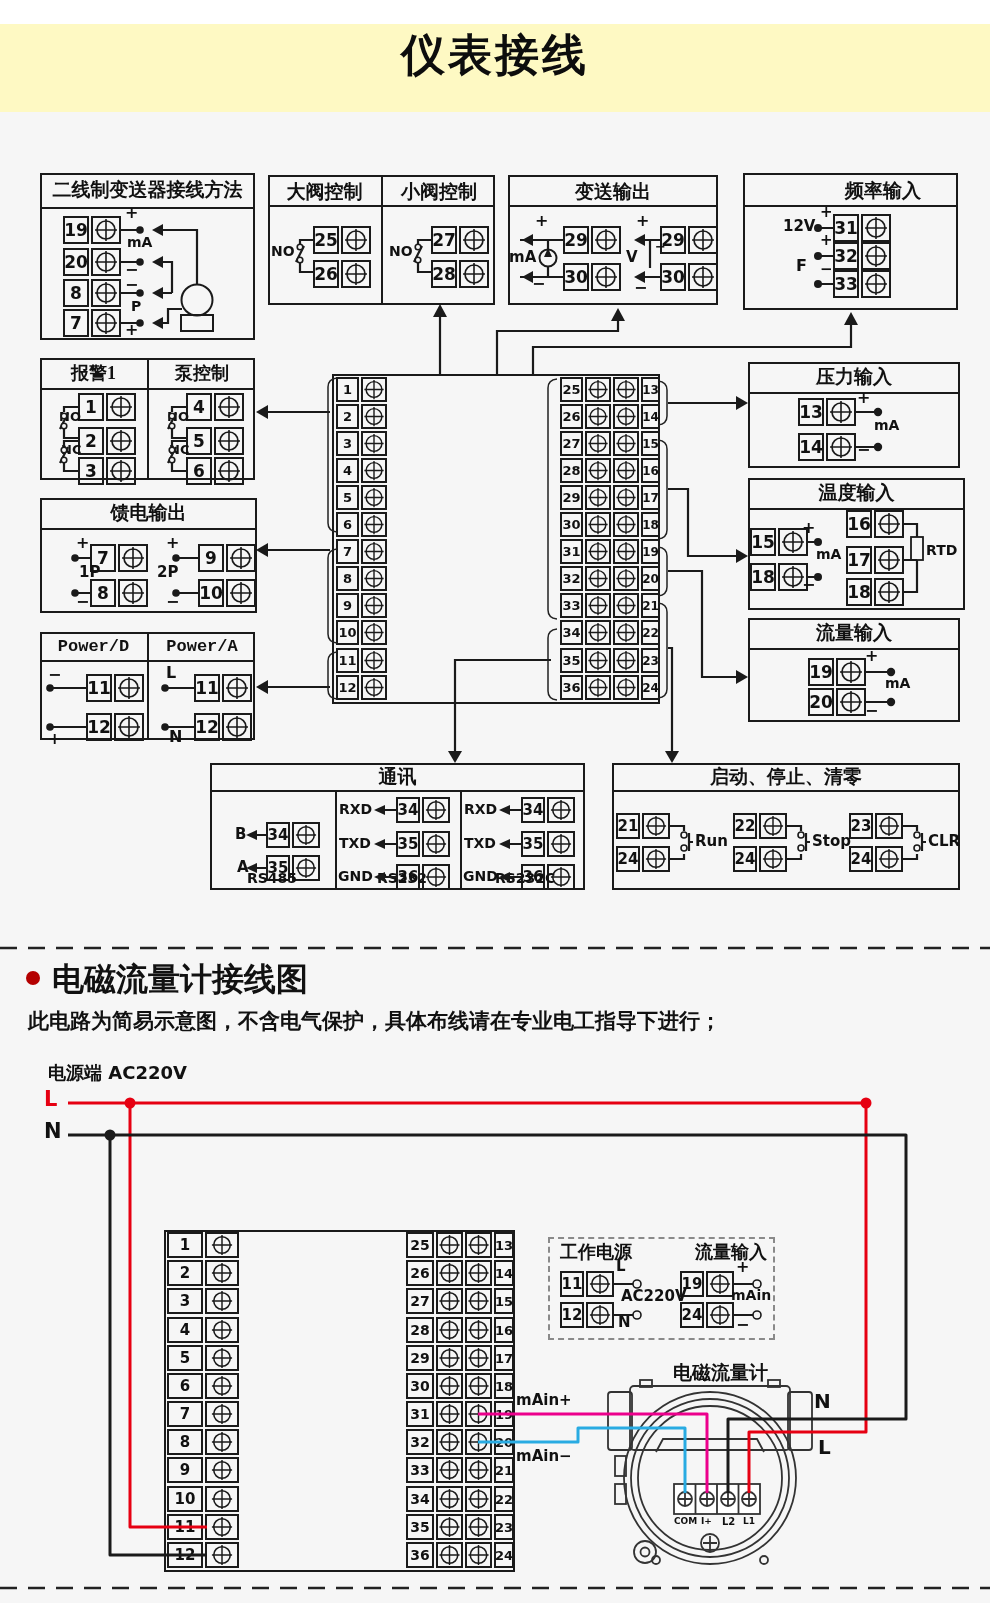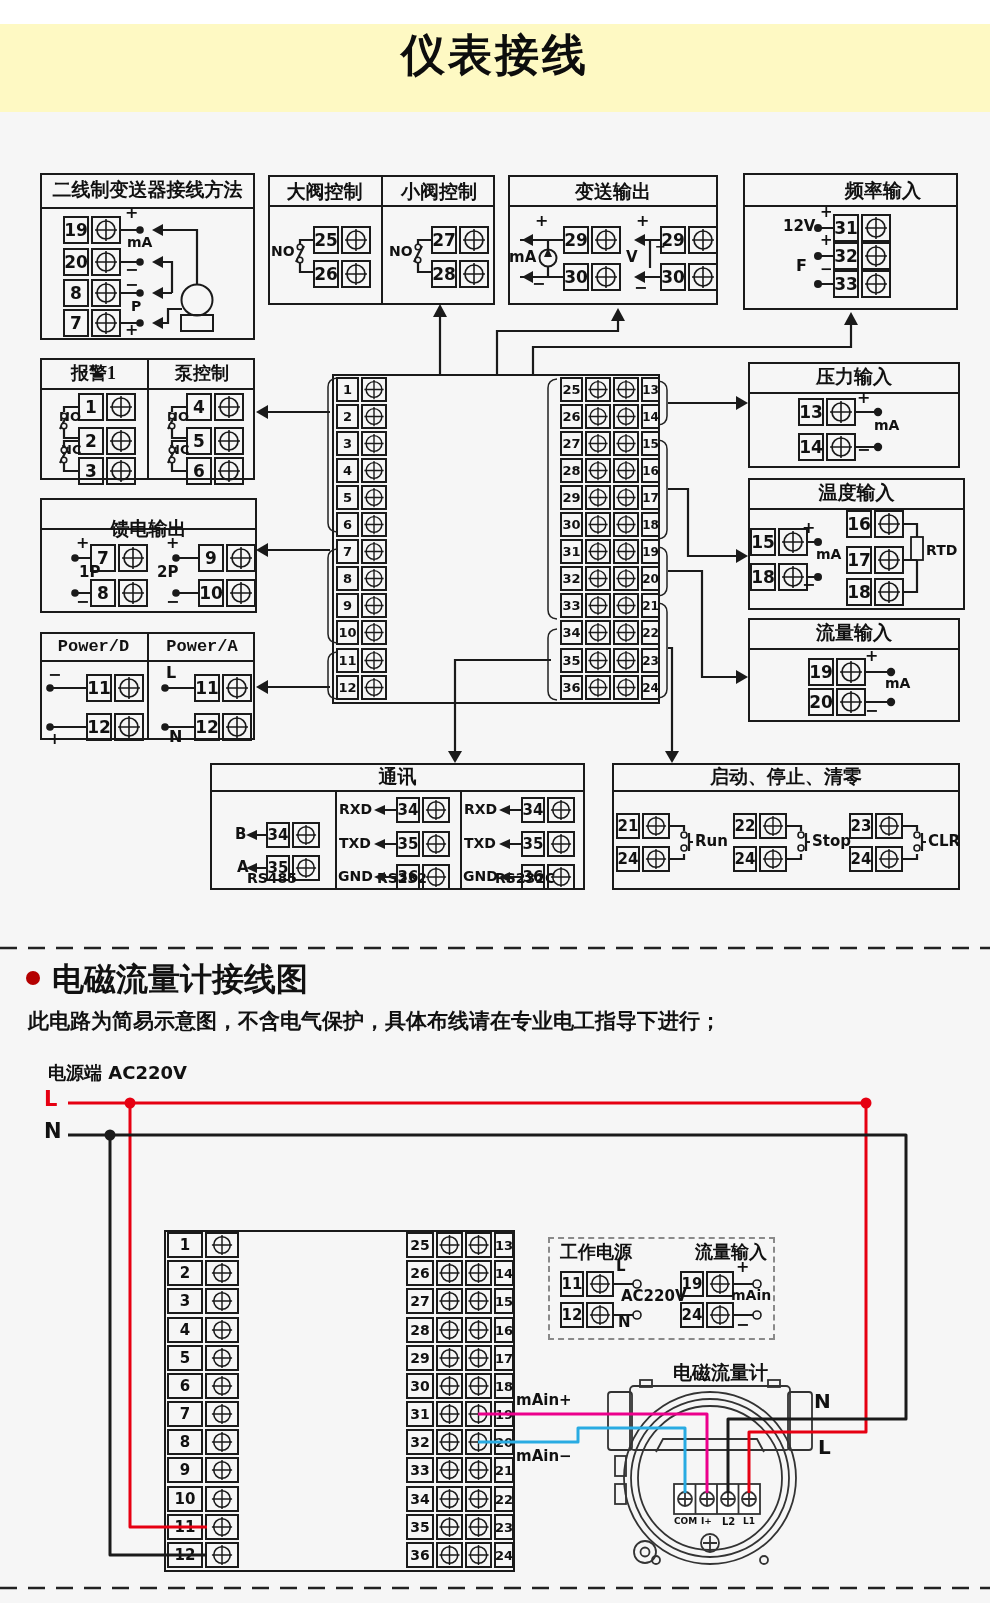--- a/index.html
+++ b/index.html
@@ -1356,21 +1356,21 @@
       <div class="tn tn2">24</div>
     </div>
     <div class="lb serif" style="left:40px;top:179px;font-size:19px;width:215px;text-align:center;">二线制变送器接线方法</div>
     <div class="lb serif" style="left:268px;top:181px;font-size:19px;width:113px;text-align:center;">大阀控制</div>
     <div class="lb serif" style="left:383px;top:181px;font-size:19px;width:112px;text-align:center;">小阀控制</div>
     <div class="lb serif" style="left:508px;top:181px;font-size:19px;width:210px;text-align:center;">变送输出</div>
     <div class="lb serif" style="left:743px;top:180px;font-size:19px;width:184px;text-align:center;margin-left:48px;">频率输入</div>
     <div class="lb serif" style="left:40px;top:363px;font-size:18px;width:107px;text-align:center;">报警1</div>
     <div class="lb serif" style="left:149px;top:363px;font-size:18px;width:106px;text-align:center;">泵控制</div>
     <div class="lb serif" style="left:748px;top:366px;font-size:19px;width:212px;text-align:center;">压力输入</div>
-    <div class="lb serif" style="left:40px;top:502px;font-size:19px;width:217px;text-align:center;margin-top:16px;">馈电输出</div>
+    <div class="lb serif" style="left:40px;top:502px;font-size:19px;width:217px;text-align:center;">馈电输出</div>
     <div class="lb serif" style="left:748px;top:482px;font-size:19px;width:217px;text-align:center;">温度输入</div>
     <div class="lb mono" style="left:40px;top:637px;font-size:17px;width:107px;text-align:center;">Power/D</div>
     <div class="lb mono" style="left:149px;top:637px;font-size:17px;width:106px;text-align:center;">Power/A</div>
     <div class="lb serif" style="left:748px;top:622px;font-size:19px;width:212px;text-align:center;">流量输入</div>
     <div class="lb serif" style="left:612px;top:766px;font-size:19px;width:348px;text-align:center;">启动、停止、清零</div>
     <div class="lb serif" style="left:210px;top:766px;font-size:19px;width:375px;text-align:center;">通讯</div>
     <div class="lb " style="left:52px;top:962px;font-size:32px;">电磁流量计接线图</div>
     <div class="lb " style="left:28px;top:1010px;font-size:21px;">此电路为简易示意图，不含电气保护，具体布线请在专业电工指导下进行；</div>
     <div class="lb " style="left:48px;top:1063px;font-size:18px;">电源端 AC220V</div>
     <div class="lb red" style="left:44px;top:1088px;font-size:21px;">L</div>

